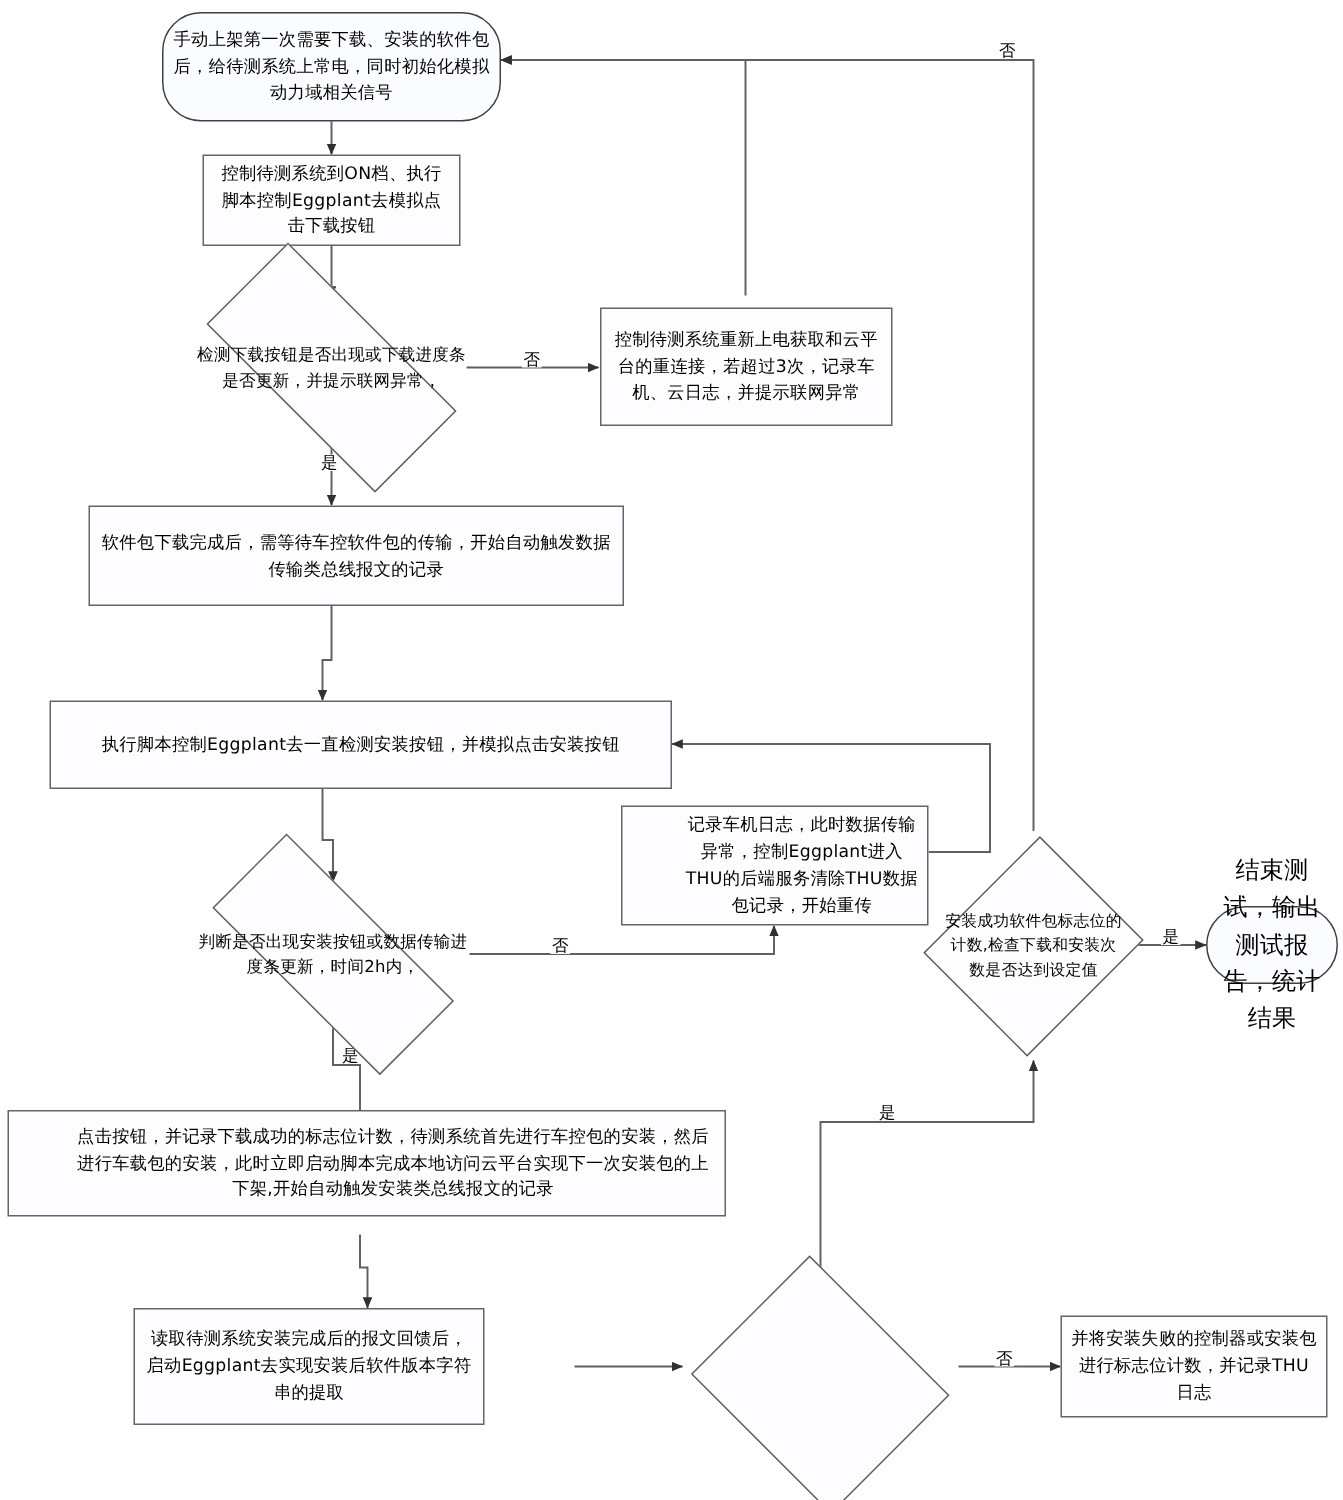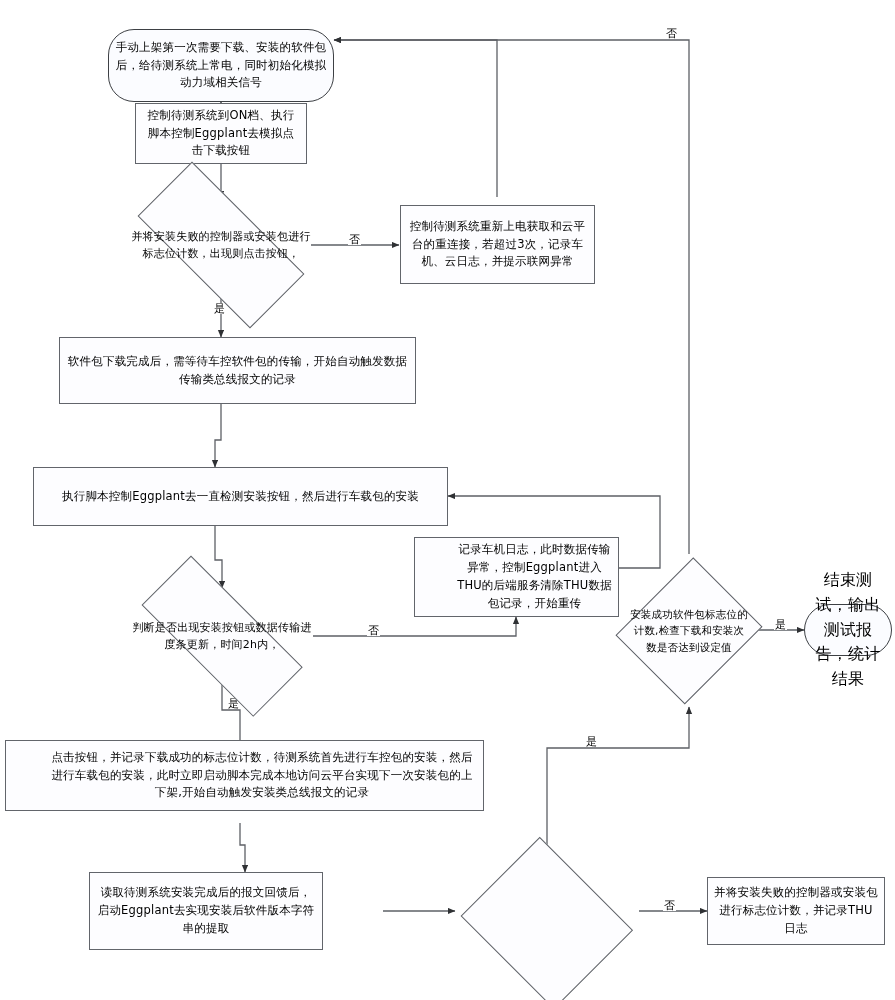--- a/index.html
+++ b/index.html
@@ -131,43 +131,43 @@
 
   <div class="edge-label" style="left:348px; top:234px; font-size:11px;">否</div>
   <div class="edge-label" style="left:213px; top:303px; font-size:11px;">是</div>
   <div class="edge-label" style="left:367px; top:625px; font-size:11px;">否</div>
   <div class="edge-label" style="left:227px; top:698px; font-size:11px;">是</div>
   <div class="edge-label" style="left:774px; top:619px; font-size:11px;">是</div>
   <div class="edge-label" style="left:665px; top:28px; font-size:11px;">否</div>
   <div class="edge-label" style="left:585px; top:736px; font-size:11px;">是</div>
   <div class="edge-label" style="left:663px; top:900px; font-size:11px;">否</div>
 
-  <div class="node term" style="left:108px; top:8px; width:226px; height:73px; font-size:11.5px;margin-top:21px;">
+  <div class="node term" style="left:108px; top:8px; width:226px; height:73px; font-size:11.5px;">
     <span class="txt">手动上架第一次需要下载、安装的软件包后，给待测系统上常电，同时初始化模拟动力域相关信号</span>
   </div>
 
   <div class="node proc" style="left:135px; top:103px; width:172px; height:61px; font-size:11.5px;">
     <span class="txt">控制待测系统到ON档、执行脚本控制Eggplant去模拟点击下载按钮</span>
   </div>
 
   <div class="node dec" style="left:110px; top:192px; width:222px; height:106px; font-size:11px;">
     <span class="diamond"></span>
-    <span class="txt" style="width:182px;">并将安装失败的控制器或安装包进行标志位计数，出现则点击按钮，</span>
+    <span class="txt" style="width:182px;">检测下载按钮是否出现或下载进度条是否更新，并提示联网异常，</span>
   </div>
 
   <div class="node proc" style="left:400px; top:205px; width:195px; height:79px; font-size:11.5px;">
     <span class="txt">控制待测系统重新上电获取和云平台的重连接，若超过3次，记录车机、云日志，并提示联网异常</span>
   </div>
 
   <div class="node proc" style="left:33px; top:337px; width:357px; height:67px; font-size:11.5px;margin-left:26px;">
     <span class="txt">软件包下载完成后，需等待车控软件包的传输，开始自动触发数据传输类总线报文的记录</span>
   </div>
 
   <div class="node proc" style="left:33px; top:467px; width:415px; height:59px; font-size:11.5px;">
-    <span class="txt">执行脚本控制Eggplant去一直检测安装按钮，然后进行车载包的安装</span>
+    <span class="txt">执行脚本控制Eggplant去一直检测安装按钮，并模拟点击安装按钮</span>
   </div>
 
   <div class="node proc" style="left:414px; top:537px; width:205px; height:80px; font-size:11.5px;padding-left:36px;">
     <span class="txt">记录车机日志，此时数据传输异常，控制Eggplant进入THU的后端服务清除THU数据包记录，开始重传</span>
   </div>
 
   <div class="node dec" style="left:112px; top:588px; width:220px; height:96px; font-size:11px;">
     <span class="diamond"></span>
     <span class="txt" style="width:180px;">判断是否出现安装按钮或数据传输进度条更新，时间2h内，</span>
   </div>

